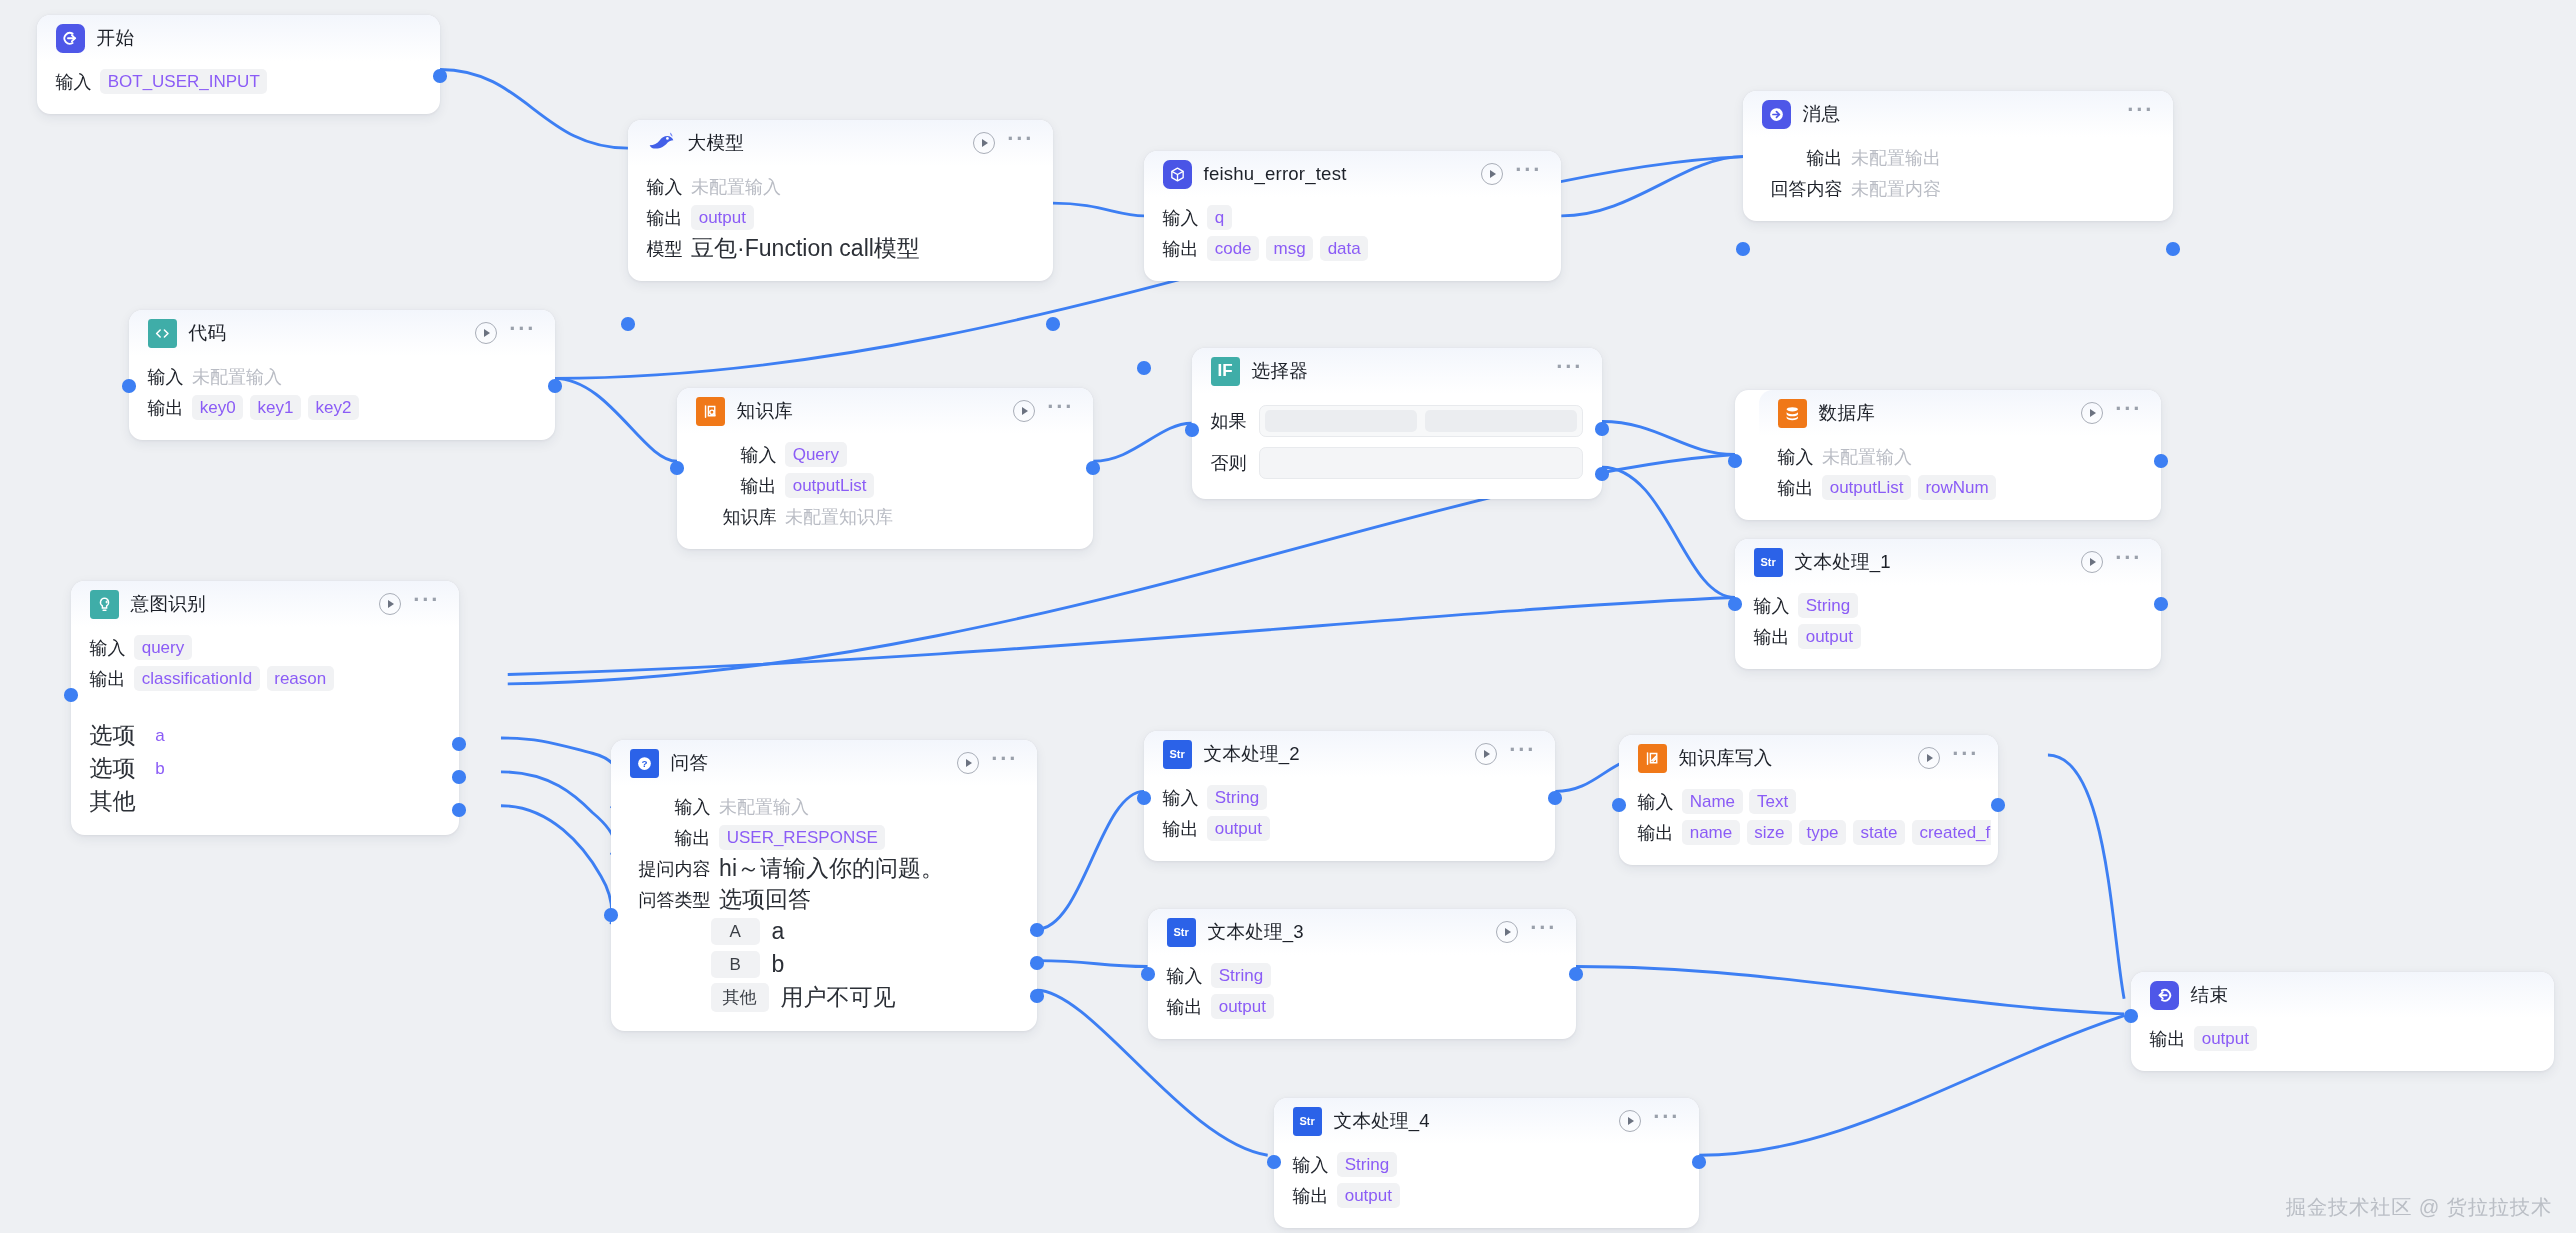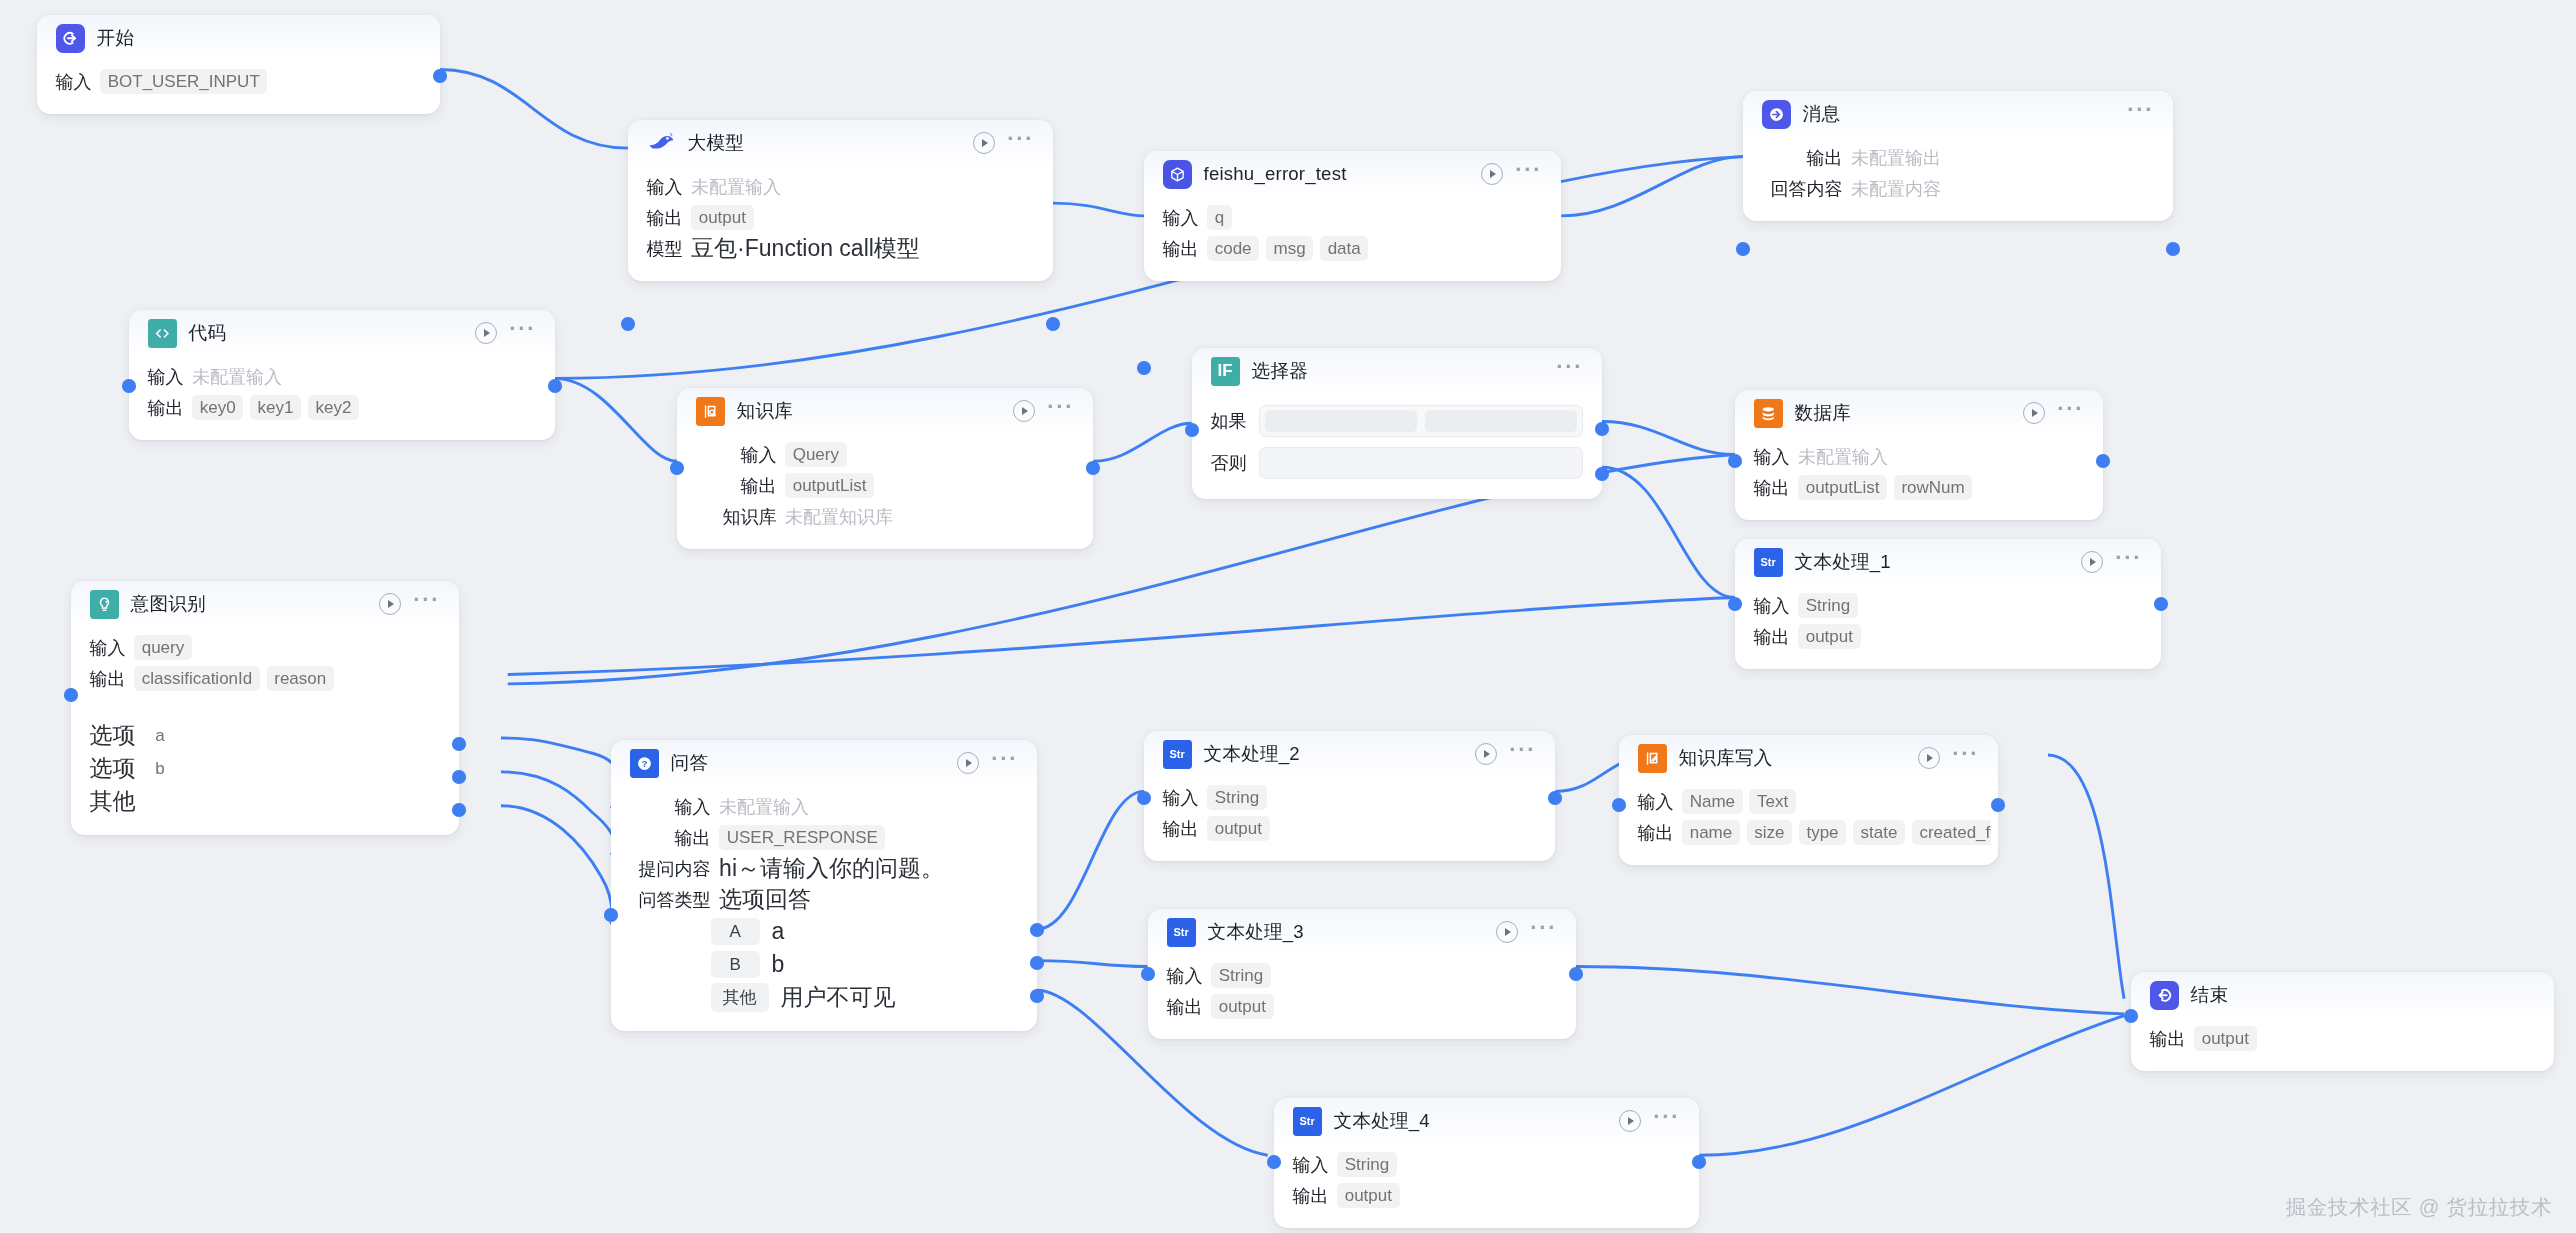--- a/index.html
+++ b/index.html
@@ -89,21 +89,21 @@
     gap: 8.5px;
   }
   .lab {
     font-size: 18px;
     color: #1d2129;
     white-space: nowrap;
     text-align: right;
   }
   .pill {
     background: #f1f2f4;
-    color: #737373;
+    color: #8b5cf6;
     border-radius: 5.1px;
     padding: 2.5px 7.6px;
     font-size: 17px;
     white-space: nowrap;
   }
   .plain {
     font-size: 23px;
     color: #2b2f36;
     white-space: nowrap;
   }
@@ -400,21 +400,21 @@
       <div class="sel-row" style="margin-top:5.1px;">
         <span class="lab">否则</span>
         <span class="sel-box" style="background:#f4f5f7;"></span>
       </div>
     </div>
     <div class="port" style="left:-6.8px; top:75px;"></div>
     <div class="port" style="right:-6.8px; top:74px;"></div>
     <div class="port" style="right:-6.8px; top:119px;"></div>
   </div>
 
-  <div class="node" style="left:1735px; top:390px; width:368px;">
+  <div class="node" style="left:1735px; top:390px; width:426px;padding-left:24px;">
     <div class="node-hdr">
       <span class="node-icon" style="background:#f07818; border-radius:3.4px;">
         <svg width="18.6" height="17" viewBox="0 0 24 24" fill="#fff">
           <ellipse cx="12" cy="6" rx="8" ry="3"></ellipse>
           <path d="M4 10c0 1.7 3.6 3 8 3s8-1.3 8-3v3c0 1.7-3.6 3-8 3s-8-1.3-8-3z"></path>
           <path d="M4 16c0 1.7 3.6 3 8 3s8-1.3 8-3v2.5c0 1.7-3.6 3-8 3s-8-1.3-8-3z"></path>
         </svg>
       </span>
       <span class="node-title">数据库</span>
       <span class="hdr-actions">

